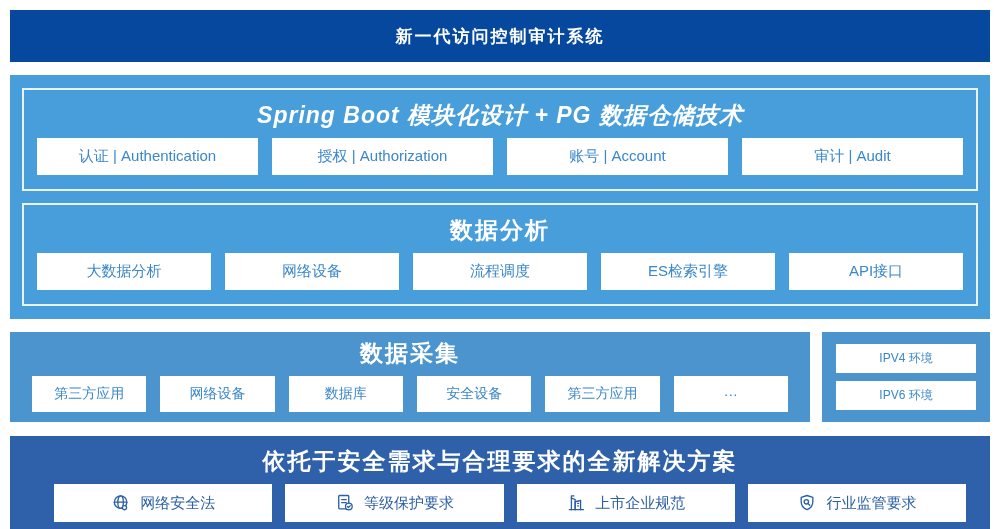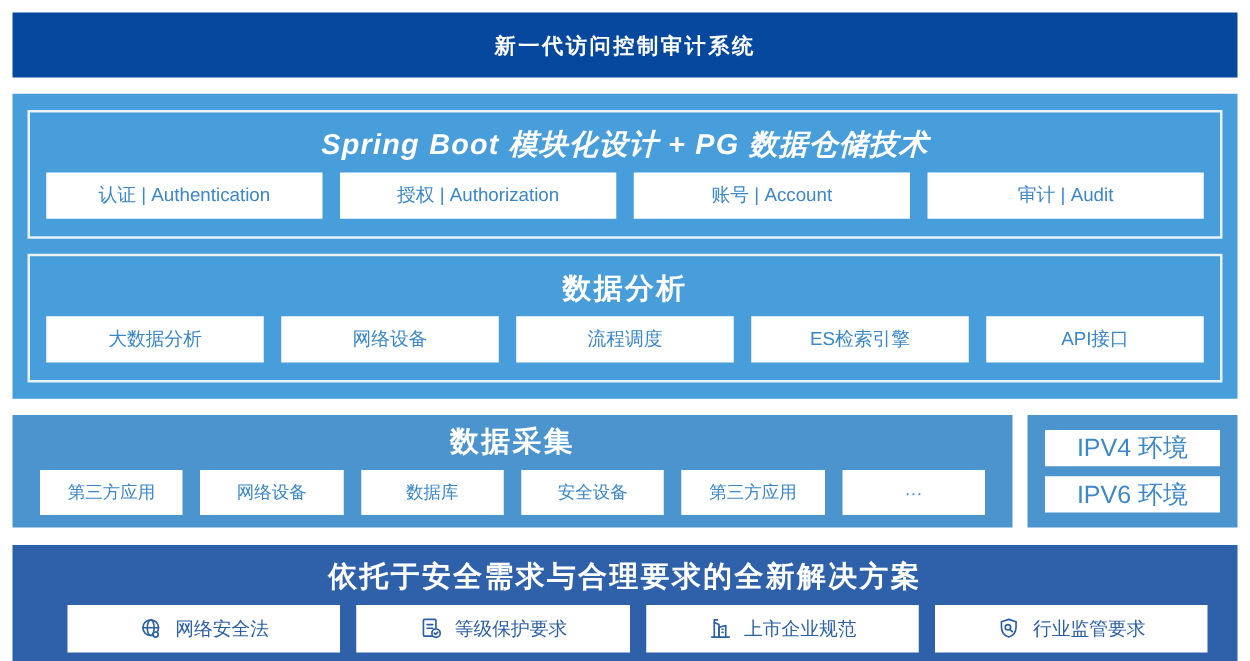--- a/index.html
+++ b/index.html
@@ -42,21 +42,21 @@
   .collect-panel { width:800px; box-sizing:border-box; background:#4b94ce; padding:6px 22px 10px 22px; }
   .collect-panel .section-title { margin:2px 0 10px 0; }
   .collect-panel .cell { height:36px; font-size:14px; }
   .env-panel {
     flex:1; box-sizing:border-box; background:#4b94ce;
     padding:12px 14px; display:flex; flex-direction:column; gap:8px;
   }
   .env-cell {
     background:#ffffff; height:29px; flex:1;
     display:flex; align-items:center; justify-content:center;
-    color:#3a87c9; font-size:20px;
+    color:#3a87c9; font-size:12px;
   }
 
   
   .solution-panel { margin-top:14px; background:#2e61a9; padding:6px 24px 14px 24px; }
   .solution-panel .row { gap:13px;padding-left:20px; }
   .solution-panel .cell { height:38px; color:#2b5fa6; font-size:15px; gap:9px; }
   .sol-icon { display:inline-flex; align-items:center; color:#2b5fa6; }
   .sol-icon svg { display:block; }
 </style>
 </head>

